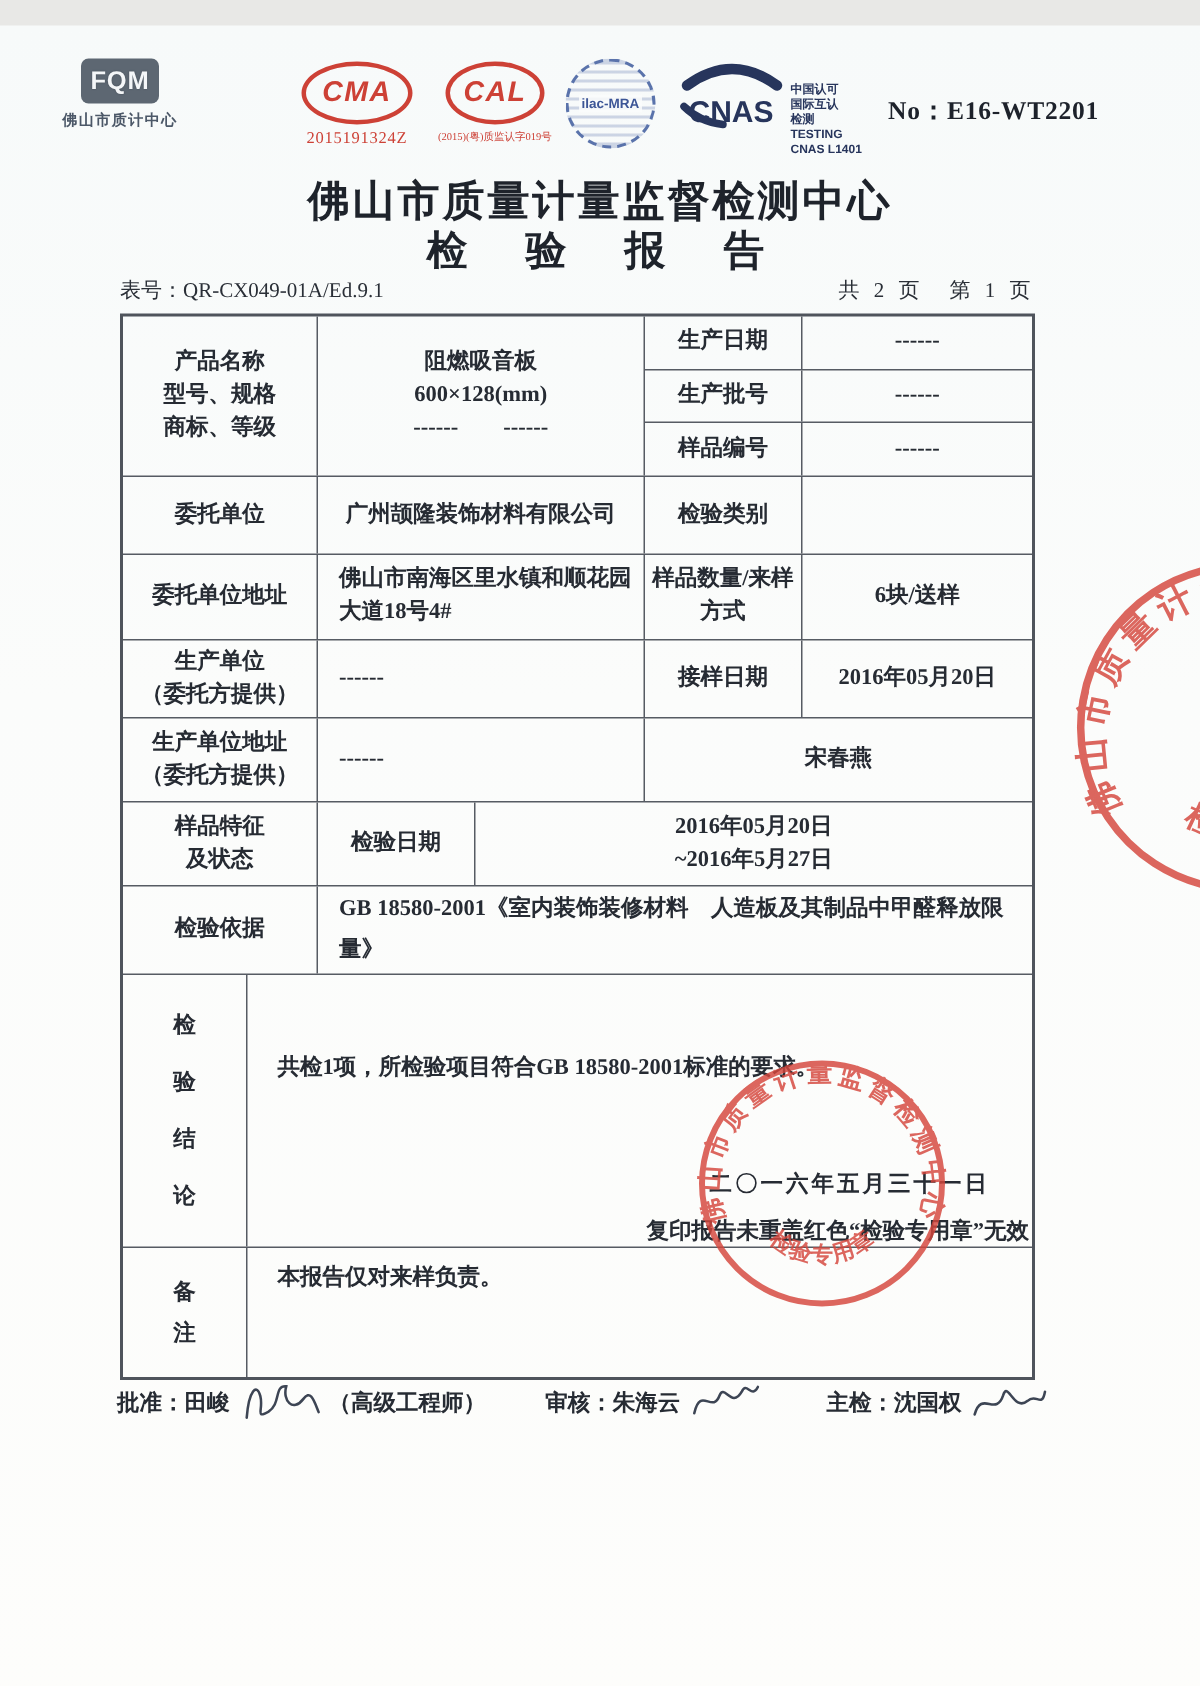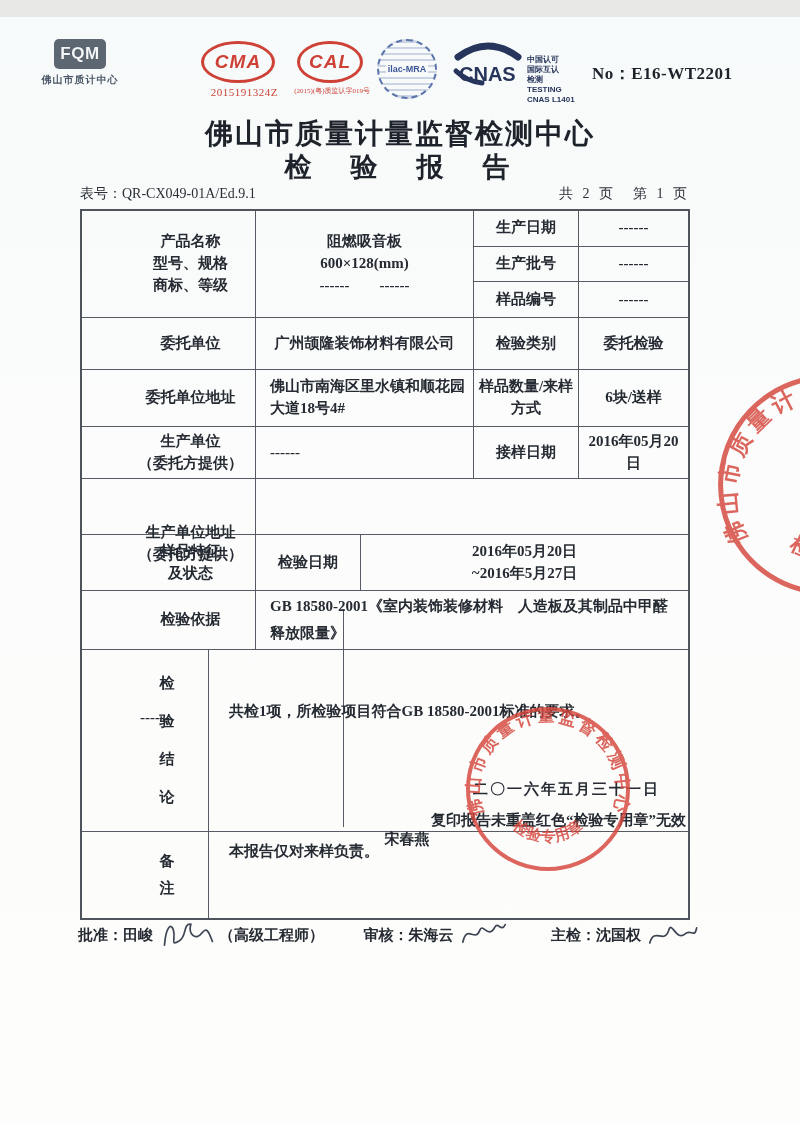--- a/index.html
+++ b/index.html
@@ -12,21 +12,21 @@
   .fqm-block{position:absolute;left:38px;top:22px;width:84px;text-align:center;}
   .fqm-box{display:inline-block;width:52px;height:30px;line-height:30px;background:#5d6772;
            border-radius:5px;color:#f4f6f8;font-family:"Liberation Sans",sans-serif;
            font-weight:bold;font-size:17px;letter-spacing:.5px;text-shadow:0 0 1px #39424c;}
   .fqm-cap{margin-top:4px;font-size:10px;color:#4c5868;letter-spacing:1px;font-weight:bold;}
   .cma-block{position:absolute;left:198px;top:24px;width:80px;text-align:center;}
   .oval{display:inline-flex;align-items:center;justify-content:center;width:74px;height:42px;
         border:3.5px solid #cd4136;border-radius:50%;color:#cd4136;
         font-family:"Liberation Sans",sans-serif;font-weight:bold;font-size:19px;
         font-style:italic;letter-spacing:1px;box-sizing:border-box;}
-  .logo-num{margin-top:3px;font-size:11px;color:#cd4136;letter-spacing:.5px;text-align:right;}
+  .logo-num{margin-top:3px;font-size:11px;color:#cd4136;letter-spacing:.5px;}
   .cal-block{position:absolute;left:290px;top:24px;width:80px;text-align:center;}
   .cal-block .oval{width:66px;}
   .logo-num.tiny{font-size:7px;letter-spacing:0;}
   .ilac-block{position:absolute;left:377px;top:22px;width:60px;height:60px;border-radius:50%;
         border:2px dashed #5a73ab;box-sizing:border-box;overflow:hidden;
         background:repeating-linear-gradient(0deg,rgba(90,115,171,.28) 0 2px,rgba(255,255,255,0) 2px 6px);
         display:flex;align-items:center;justify-content:center;}
   .ilac-label{background:rgba(250,251,252,.85);color:#3c5596;font-family:"Liberation Sans",sans-serif;
         font-weight:bold;font-size:9px;padding:1px 2px;letter-spacing:0;}
   .cnas-block{position:absolute;left:452px;top:24px;width:72px;height:52px;}
@@ -38,35 +38,35 @@
   .title-org{position:absolute;left:0;top:98px;width:100%;text-align:center;font-size:28px;
         font-weight:bold;letter-spacing:2px;color:#1e232b;}
   .title-report{position:absolute;left:0;top:132px;width:100%;text-align:center;font-size:27px;
         font-weight:bold;letter-spacing:6px;color:#1e232b;}
   .meta-row{position:absolute;left:80px;top:168px;width:610px;display:flex;
         justify-content:space-between;font-size:14px;color:#2a2f37;}
   .meta-pages{letter-spacing:3px;}
   
   .report-table{position:absolute;left:80px;top:192px;width:610px;border:2px solid #4f545c;
         box-sizing:border-box;font-size:15px;font-weight:600;color:#262b33;}
-  .trow{display:flex;border-bottom:1.5px solid #565b63;padding-left:44px;}
+  .trow{display:flex;border-bottom:1.5px solid #565b63;}
   .trow:last-child{border-bottom:none;}
   .cell{box-sizing:border-box;display:flex;flex-direction:column;align-items:center;
         justify-content:center;text-align:center;line-height:1.45;padding:2px 4px;}
   .br{border-right:1.5px solid #565b63;}
   .c1{width:130px;flex:0 0 130px;}
   .c2{width:218px;flex:0 0 218px;}
   .c3{width:105px;flex:0 0 105px;}
   .c4{flex:1;}
   .left-al{align-items:flex-start;text-align:left;padding-left:14px;padding-right:8px;}
   .r1{height:106px;}
   .sub{flex:1;display:flex;flex-direction:column;}
   .subrow{flex:1;display:flex;border-bottom:1.5px solid #565b63;}
   .subrow:last-child{border-bottom:none;}
-  .r2{height:51px;}.r3{height:56px;}.r4{height:51px;}.r5{height:55px;flex-direction:column;}
+  .r2{height:51px;}.r3{height:56px;}.r4{height:51px;}.r5{height:55px;}
   .r6{height:55px;}.r7{height:58px;}
   .r8{height:181px;}.r9{height:86px;}
   .vcol{width:83px;flex:0 0 83px;display:flex;flex-direction:column;align-items:center;
         justify-content:space-around;padding:14px 0;box-sizing:border-box;}
   .concl{flex:1;position:relative;}
   .concl-text{position:absolute;left:20px;top:52px;}
   .concl-date{position:absolute;right:28px;top:130px;letter-spacing:2px;}
   .concl-note{position:absolute;right:2px;bottom:1px;}
   .remark-cell{flex:1;padding:10px 0 0 20px;box-sizing:border-box;text-align:left;}
   .two-line span{display:block;}
@@ -156,21 +156,20 @@
           <div class="cell c3 br">样品编号</div>
           <div class="cell c4">------</div>
         </div>
       </div>
     </div>
 
     <div class="trow r2">
       <div class="cell c1 br">委托单位</div>
       <div class="cell c2 br">广州颉隆装饰材料有限公司</div>
       <div class="cell c3 br">检验类别</div>
-      <div class="cell c4">委托检验</div>
     </div>
 
     <div class="trow r3">
       <div class="cell c1 br">委托单位地址</div>
       <div class="cell c2 br left-al">佛山市南海区里水镇和顺花园大道18号4#</div>
       <div class="cell c3 br">样品数量/来样方式</div>
       <div class="cell c4">6块/送样</div>
     </div>
 
     <div class="trow r4">

